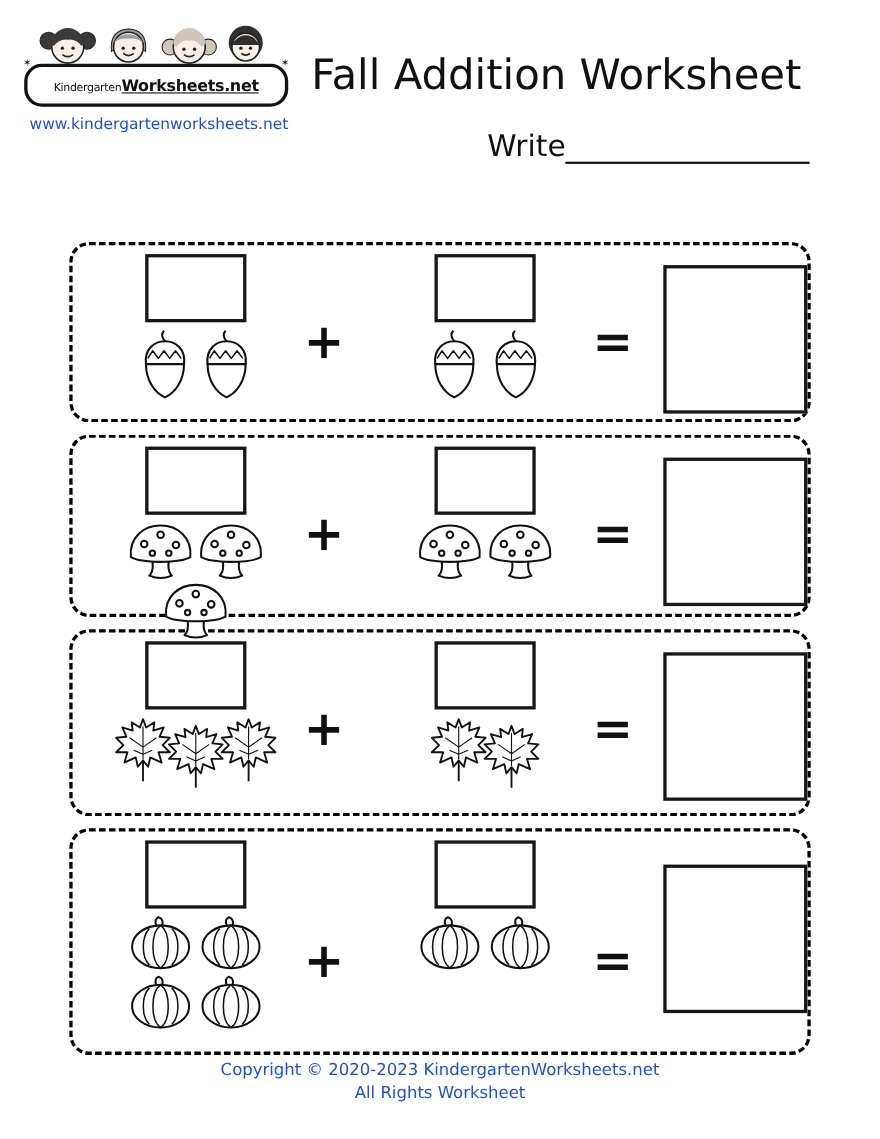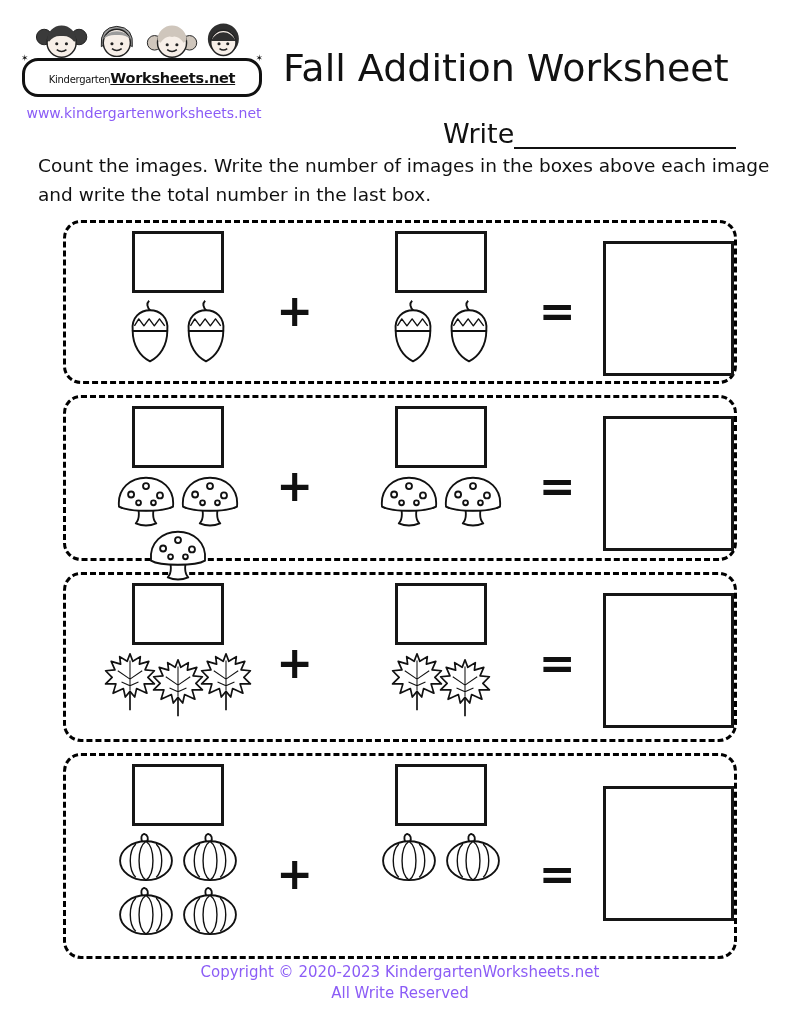--- a/index.html
+++ b/index.html
@@ -13,21 +13,21 @@
   .kids{display:block;margin:0 auto -10px;}
   .logo-box{
     position:relative;border:3px solid #111;border-radius:16px;
     padding:7px 6px;background:#fff;box-sizing:border-box;
   }
   .brand-first{font-size:10px;letter-spacing:-0.3px;}
   .brand-second{font-size:14.5px;font-weight:700;letter-spacing:-0.3px;text-decoration:underline;}
   .sparkle{position:absolute;font-size:9px;color:#111;}
   .sparkle-left{left:-4px;top:-8px;}
   .sparkle-right{right:-4px;top:-8px;}
-  .url{margin-top:8px;font-size:14px;color:#8b5cf6;text-align:center;padding-left:4px;}
+  .url{margin-top:8px;font-size:14px;color:#1d4ed8;text-align:right;padding-left:4px;}
 
   
   .title{position:absolute;left:283px;top:46px;font-size:38px;font-weight:400;margin:0;}
   .name-row{position:absolute;left:443px;top:118px;font-size:27px;}
   .name-line{display:inline-block;width:222px;border-bottom:2px solid #111;height:27px;vertical-align:bottom;}
   .instructions{position:absolute;left:38px;top:152px;font-size:18.5px;line-height:1.55;margin:0;white-space:nowrap;}
 
   
   .rows{position:absolute;left:63px;top:220px;width:674px;}
   .problem-row{
@@ -58,21 +58,21 @@
   .icons-mushroom{flex-wrap:wrap;width:150px;}
   .icon-mushroom{width:64px;height:54px;}
   .icons-leaf{}
   .icon-leaf{width:64px;height:62px;}
   .icons-leaf .icon:not(:first-child){margin-left:-16px;}
   .icons-leaf .icon:nth-child(even){transform:translateY(6px);}
   .icons-pumpkin{flex-wrap:wrap;width:132px;column-gap:4px;row-gap:4px;}
   .icon-pumpkin{width:60px;height:50px;}
 
   
-  .footer{position:absolute;left:0;right:0;bottom:30px;text-align:center;font-size:15px;color:#8b5cf6;line-height:1.45;}
+  .footer{position:absolute;left:0;right:0;bottom:30px;text-align:center;font-size:15px;color:#1d4ed8;line-height:1.45;}
 </style>
 </head>
 <body>
 
 <div class="page">
 
   <div class="logo">
     <svg class="kids" viewBox="0 0 230 64" width="228" height="62" aria-hidden="true">
 
       <g transform="translate(32,38)">
@@ -121,22 +121,21 @@
     <div class="url">www.kindergartenworksheets.net</div>
   </div>
 
   <h1 class="title">Fall Addition Worksheet</h1>
 
   <div class="name-row">
     <span>Write</span><span class="name-line"></span>
   </div>
 
   <p class="instructions">
-    <span>Count the images. Write the number of images in the boxes above each image</span><br>
-    <span>and write the total number in the last box.</span>
+    <br>
   </p>
 
   <main class="rows">
 
     <section class="problem-row row-acorn">
       <div class="group">
         <div class="ans-box"></div>
         <div class="icons icons-acorn">
             <span class="icon icon-acorn">
               <svg viewBox="0 0 60 74">
@@ -399,16 +398,16 @@
           </div>
       </div>
       <div class="op">=</div>
       <div class="sum-box"></div>
     </section>
 
   </main>
 
   <div class="footer">
     <div>Copyright © 2020-2023 KindergartenWorksheets.net</div>
-    <div>All Write Reserved</div>
+    <div>All Rights Worksheet</div>
   </div>
 
 </div>
 
 </body></html>

